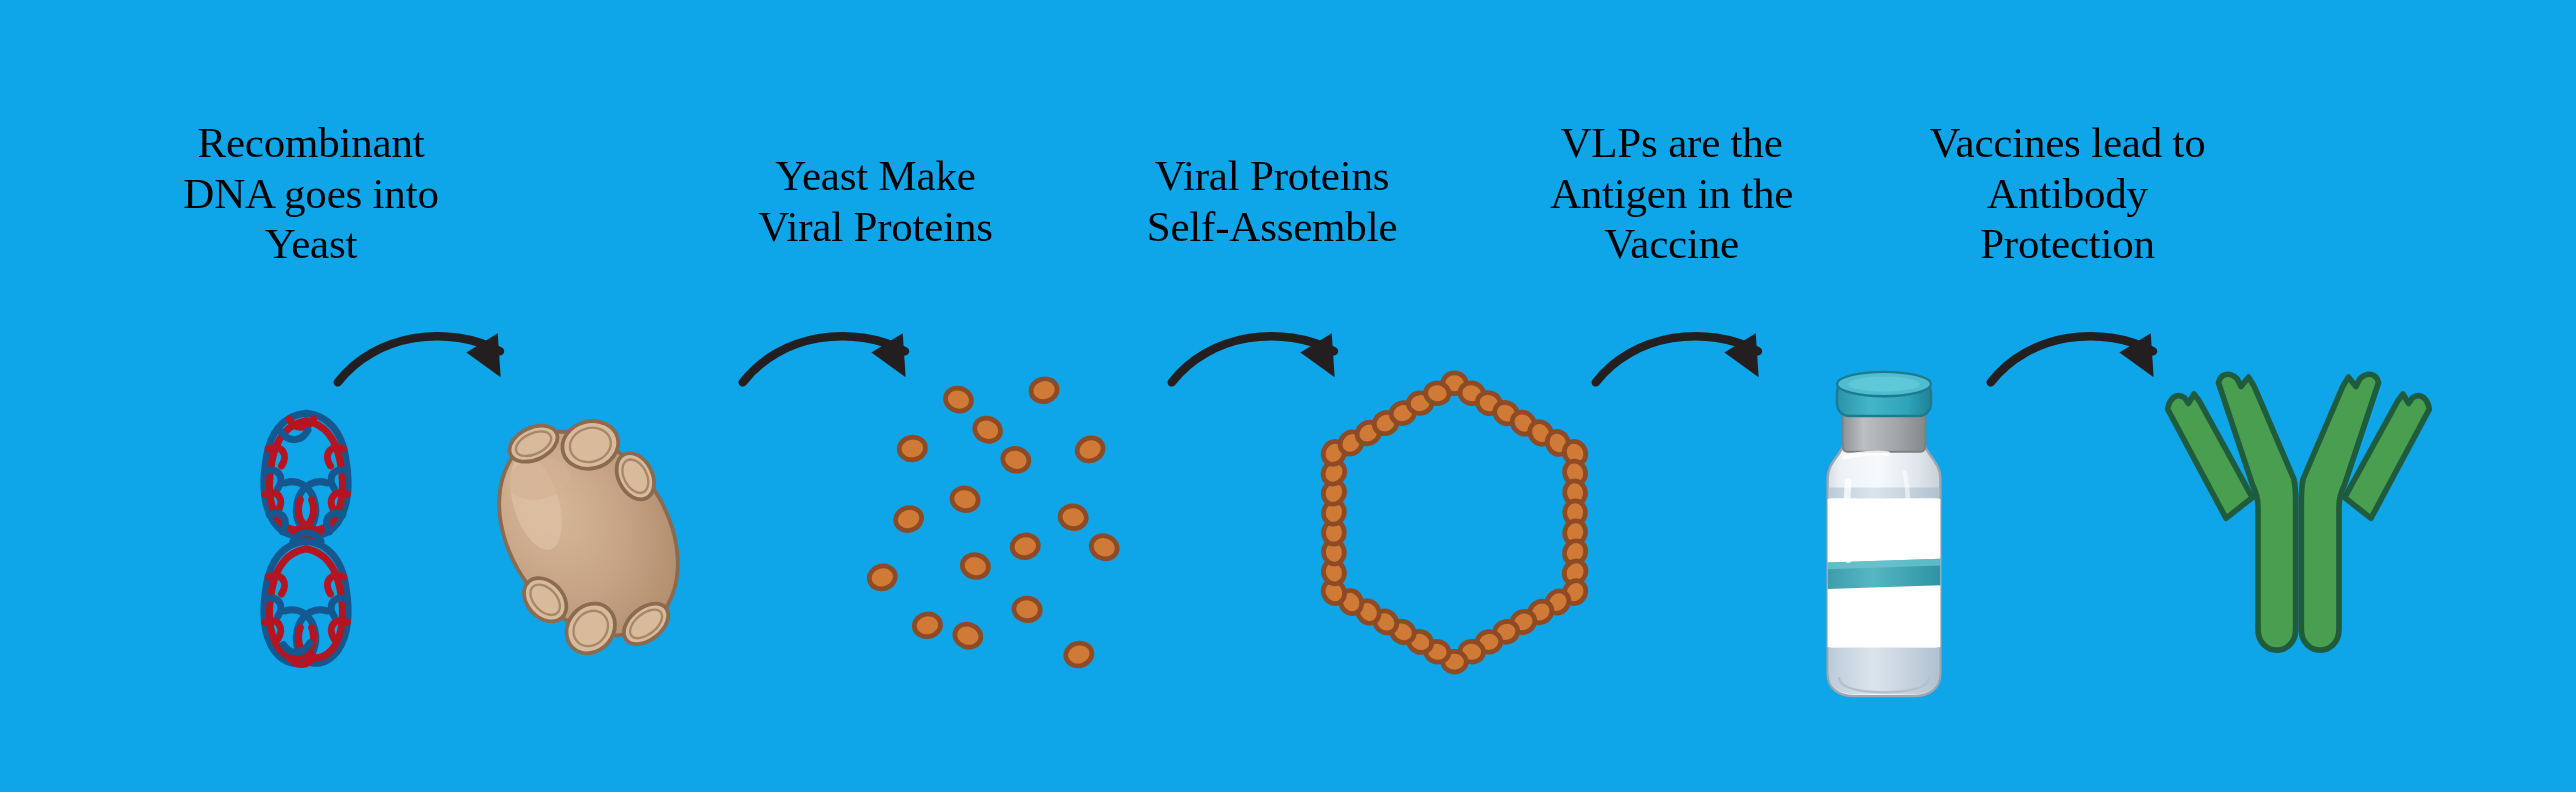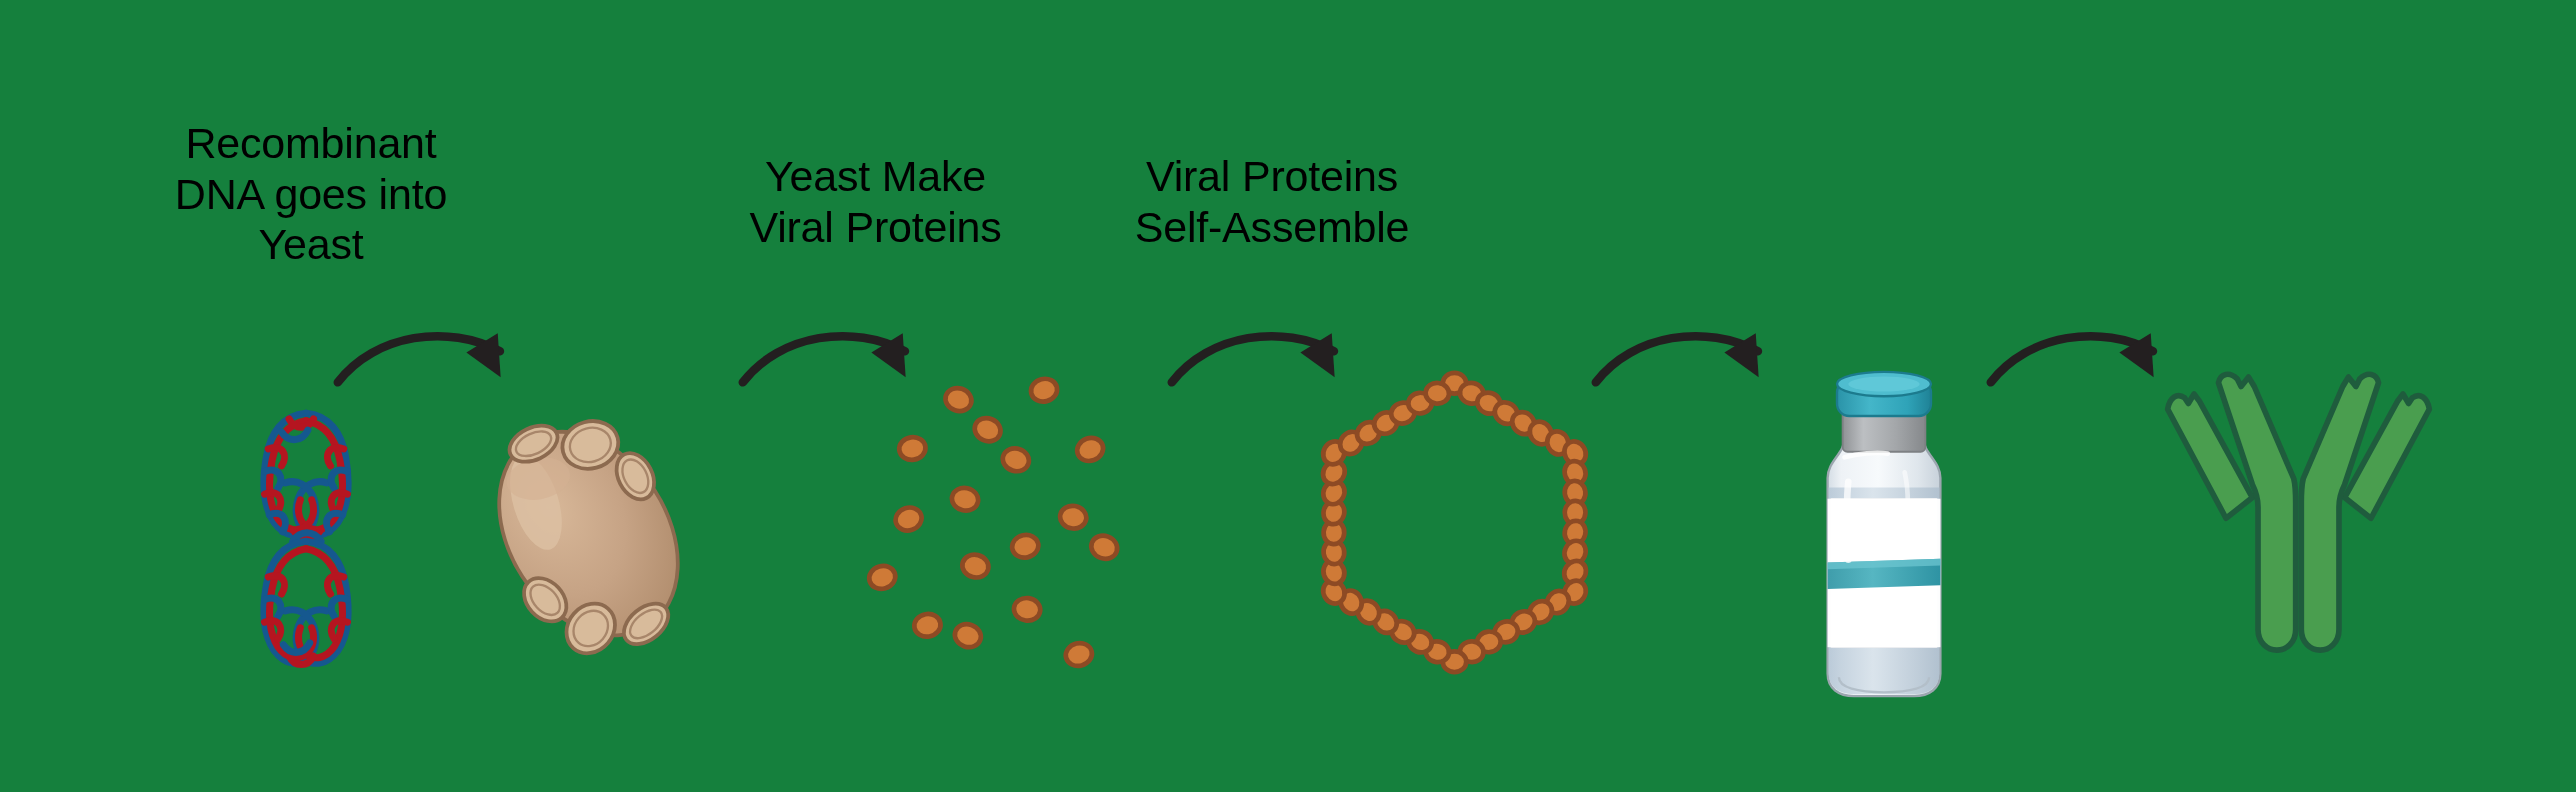--- a/index.html
+++ b/index.html
@@ -10,21 +10,22 @@
   body {
     width: 2576px;
     height: 792px;
     font-family: "Liberation Sans", sans-serif;
     overflow: hidden;
   }
   #diagram {
     position: relative;
     width: 2576px;
     height: 792px;
-    background: #15803d;
+    background: #0ea5e9;
+    font-family: Liberation Serif, serif;
   }
   .step-label {
     position: absolute;
     left: 0;
     width: 100%;
     text-align: center;
     color: #000000;
     font-size: 43px;
     line-height: 1.18;
     font-weight: 400;
@@ -47,21 +48,27 @@
   <div class="step-label" style="left:113px; top:118px; width:396px;">Recombinant
 DNA goes into
 Yeast</div>
 
   <div class="step-label" style="left:687px; top:151px; width:377px;">Yeast Make
 Viral Proteins</div>
 
   <div class="step-label" style="left:1074px; top:151px; width:396px;">Viral Proteins
 Self-Assemble</div>
 
-
+  <div class="step-label" style="left:1488px; top:118px; width:367px;">VLPs are the
+Antigen in the
+Vaccine</div>
+
+  <div class="step-label" style="left:1851px; top:118px; width:433px;">Vaccines lead to
+Antibody
+Protection</div>
 
   <div class="arrow-holder" style="left:334px; top:320px;">
     <svg width="198" height="71" viewBox="0 0 210 75">
       <path d="M4,66 C44,14 122,4 176,33" fill="none" stroke="#231f20" stroke-width="9" stroke-linecap="round"></path>
       <path d="M160,16 L190,52 L145,52 Z" fill="#231f20" transform="rotate(36 170 36)"></path>
     </svg>
   </div>
 
   <div class="arrow-holder" style="left:739px; top:320px;">
     <svg width="198" height="71" viewBox="0 0 210 75">

